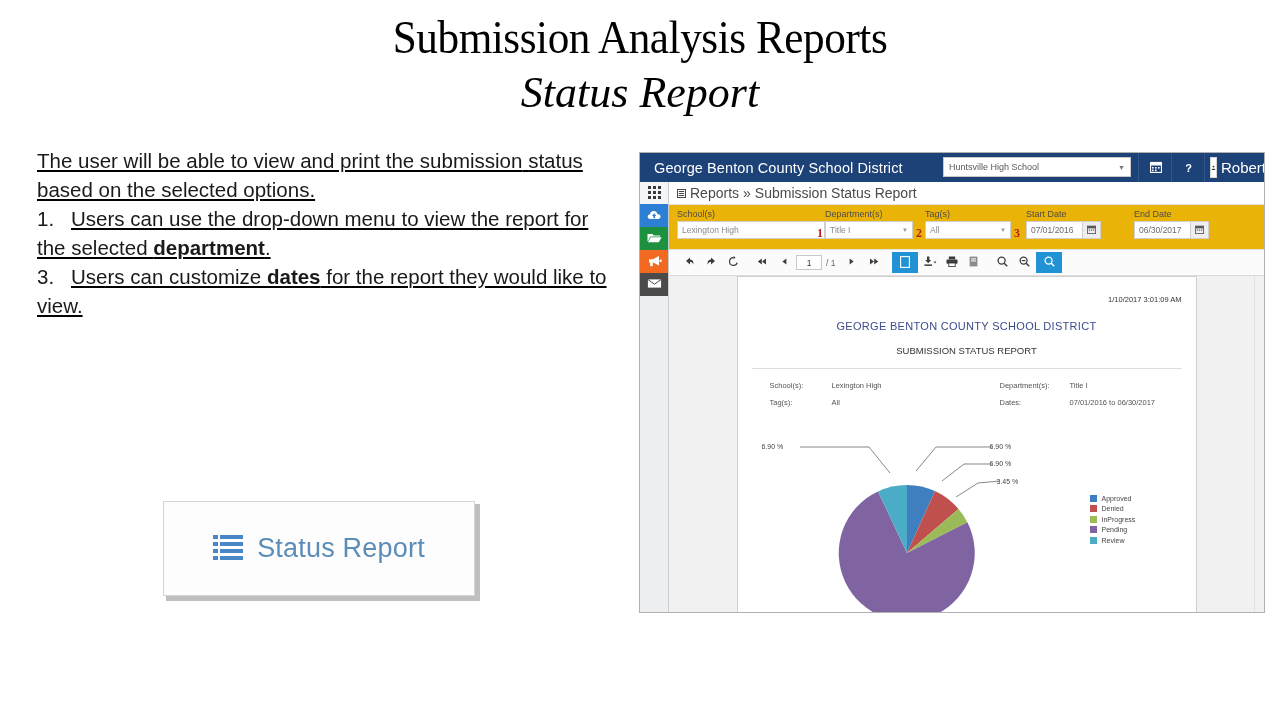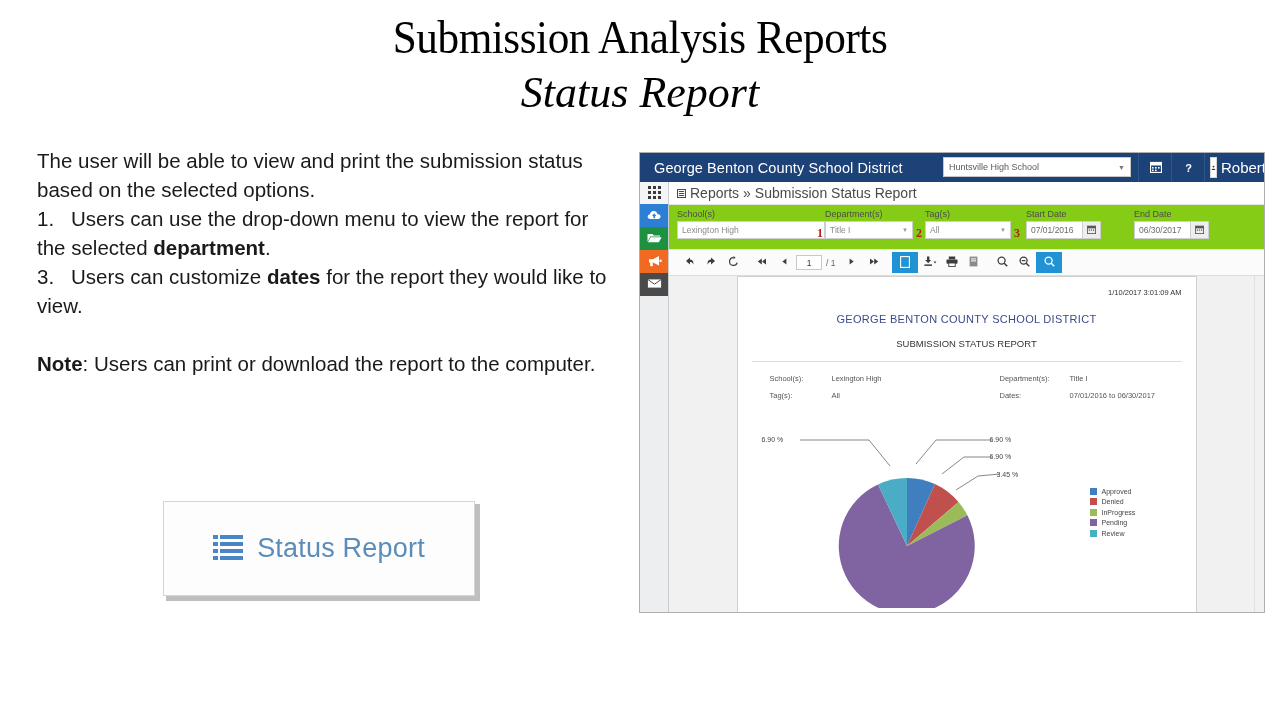--- a/index.html
+++ b/index.html
@@ -41,20 +41,21 @@
     color: #000;
     white-space: nowrap;
   }
 
   
   .body-col {
     position: absolute;
     left: 37px;
     top: 146px;
     width: 585px;
+    text-decoration: underline;
   }
   .body-line {
     font-size: 20.5px;
     line-height: 29px;
     color: #1a1a1a;
   }
   .body-line b { font-weight: bold; }
   .num-item { display: block; }
   .num-lead { display: inline-block; width: 34px; }
   .note-block {
@@ -206,21 +207,21 @@
     font-size: 14px;
     color: #4a4a4a;
     border-bottom: 1px solid #e3e3e3;
     gap: 4px;
   }
 
   .filter-row {
     position: relative;
     height: 44px;
     border-bottom: 1px solid #e3e3e3;
-    background: #84cc16;
+    background: #eab308;
   }
   .f-group { position: absolute; top: 4px; }
   .f-label { font-size: 9px; color: #4d4d4d; display: block; margin-bottom: 2px; }
   .f-input {
     height: 18px;
     border: 1px solid #cfcfcf;
     background: #fff;
     box-sizing: border-box;
     display: flex;
     align-items: center;
@@ -304,21 +305,21 @@
     border: 1px solid #d0d0d0;
     border-bottom: none;
     box-sizing: border-box;
     position: relative;
     padding: 0 14px;
   }
   .rp-time {
     text-align: right;
     font-size: 7.5px;
     color: #333;
-    padding-top: 11px;
+    padding-top: 18px;
   }
   .rp-h1 {
     text-align: center;
     font-size: 11px;
     color: #3d4a8c;
     letter-spacing: 0.3px;
     margin-top: 16px;
   }
   .rp-h2 {
     text-align: center;
@@ -377,23 +378,20 @@
 
   <div class="body-line num-item">
     <span class="num-lead">1.</span><span>Users can use the drop-down menu to view the report for the selected </span><b>department</b><span>.</span>
   </div>
 
 
   <div class="body-line num-item">
     <span class="num-lead">3.</span><span>Users can customize </span><b>dates</b><span> for the report they would like to view.</span>
   </div>
 
-  <div class="body-line note-block">
-    <b>Note</b><span>: Users can print or download the report to the computer.</span>
-  </div>
 </div>
 
 <div class="status-btn-shadow"></div>
 <div class="status-btn">
   <span class="sr-icon">
     <svg width="30" height="26" viewBox="0 0 30 26">
       <rect x="0" y="1" width="5" height="4" fill="#4a86c5"></rect>
       <rect x="7" y="1" width="23" height="4" fill="#4a86c5"></rect>
       <rect x="0" y="8" width="5" height="4" fill="#4a86c5"></rect>
       <rect x="7" y="8" width="23" height="4" fill="#4a86c5"></rect>

